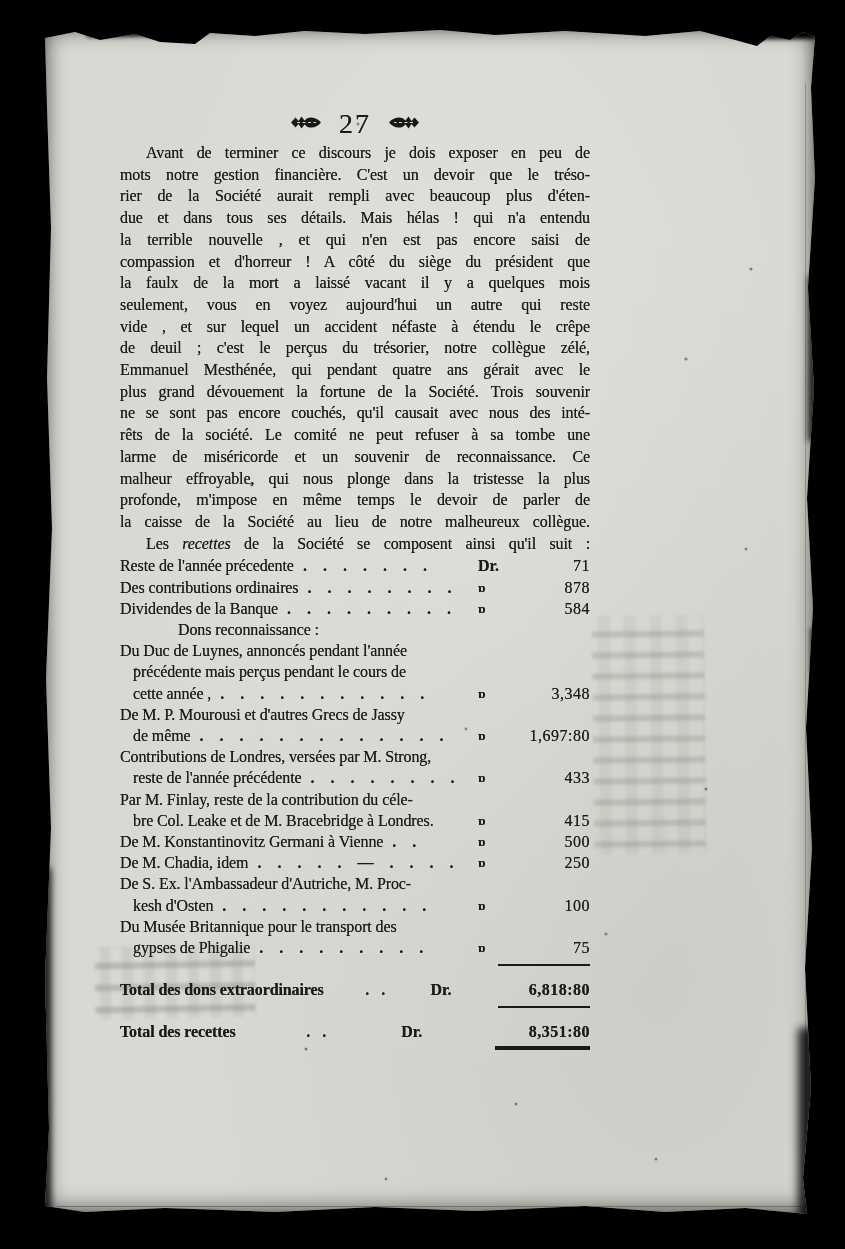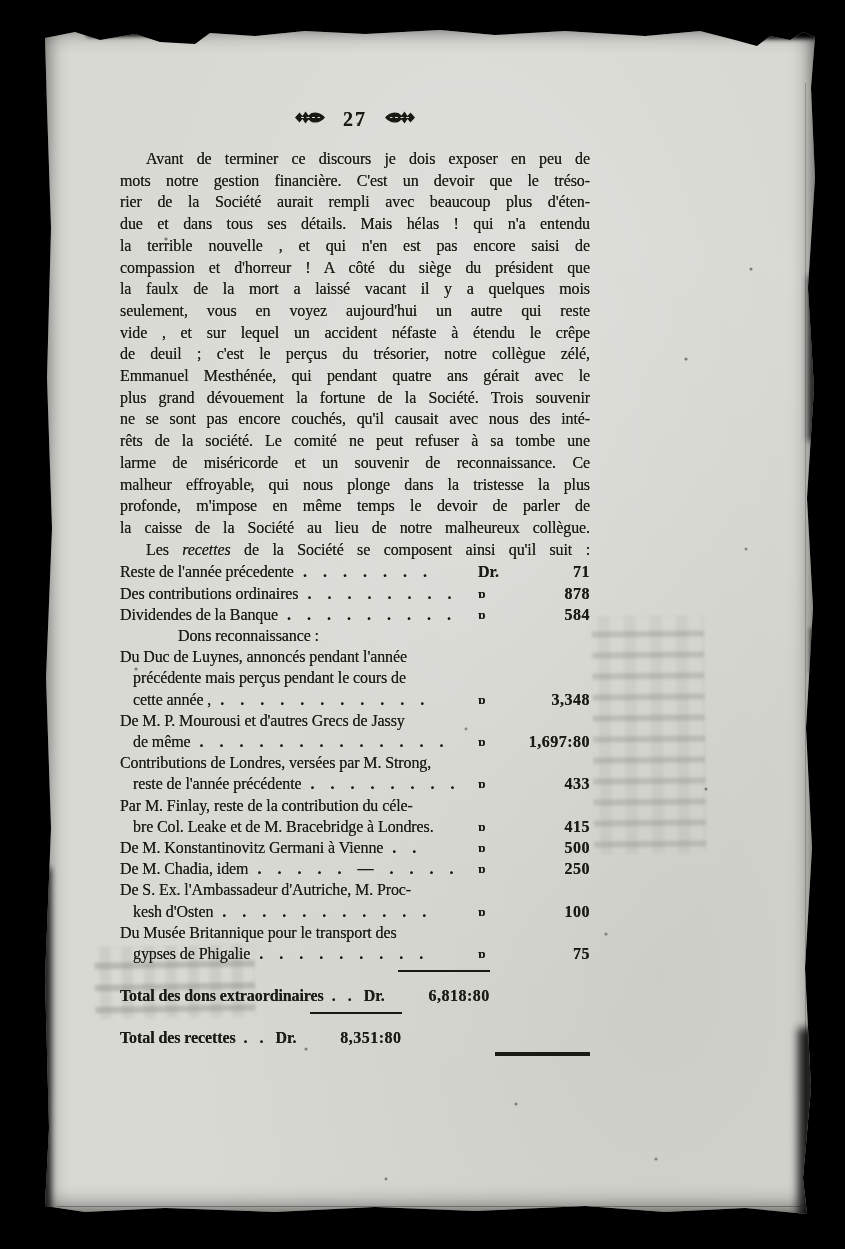--- a/index.html
+++ b/index.html
@@ -72,41 +72,41 @@
   .a-bottom-right{left:753px;top:1000px;width:20px;height:195px;filter:blur(4px);opacity:0.8;}
   .a-left-low{left:-4px;top:840px;width:10px;height:350px;filter:blur(3px);opacity:0.8;}
 
   .content{
     position:absolute;left:75px;top:80px;width:470px;
     color:#1b1b16;font-size:16px;
     text-shadow:0 0 0.5px rgba(25,25,18,0.75);
     letter-spacing:-0.1px;
   }
   .header{height:34px;text-align:center;}
-  .pagenum{font-size:20px;font-weight:bold;letter-spacing:2px;vertical-align:middle;}
+  .pagenum{font-size:28px;font-weight:normal;letter-spacing:2px;vertical-align:middle;}
   .fleuron{display:inline-block;margin:0 13px;vertical-align:middle;}
   .fleuron.flip svg{transform:scaleX(-1);}
-  .para{margin-top:6px;}
+  .para{margin-top:0;}
   .jline{line-height:21.7px;text-align:justify;text-align-last:justify;}
   .indent{text-indent:26px;}
   .intro{line-height:21.7px;}
 
   .list{margin-top:1px;}
   .row{display:flex;align-items:flex-end;line-height:21.2px;}
   .row .lbl{white-space:nowrap;}
   .row.cont > .lbl{padding-left:13px;}
   .dots{flex:1;overflow:hidden;white-space:nowrap;letter-spacing:6px;
     padding-left:9px;font-weight:bold;}
   .cur{width:30px;flex:none;font-weight:bold;}
   .cur-ditto{font-size:13px;}
-  .amt{width:82px;flex:none;text-align:right;font-weight:bold;letter-spacing:0.5px;}
+  .amt{width:82px;flex:none;text-align:right;font-weight:normal;letter-spacing:0.5px;}
   .subheader{line-height:21.2px;padding-left:58px;}
 
   .totals{margin-top:6px;font-weight:bold;}
-  .total-row{display:flex;align-items:baseline;justify-content:flex-start;line-height:22px;margin-top:5px;}
+  .total-row{display:flex;align-items:baseline;justify-content:space-between;line-height:22px;margin-top:5px;}
   .total-row .tdots{margin:0 8px;letter-spacing:4px;}
   .total-row .tcur{width:34px;}
   .total-row .tamt{width:82px;padding-left:10px;text-align:right;
     border-top:2px solid #1a1a14;padding-top:13px;letter-spacing:0.5px;}
   .final-rule{width:95px;height:4px;background:#1a1a14;margin:3px 0 0 auto;}
 </style>
 </head>
 <body>
 
 <div class="page">

